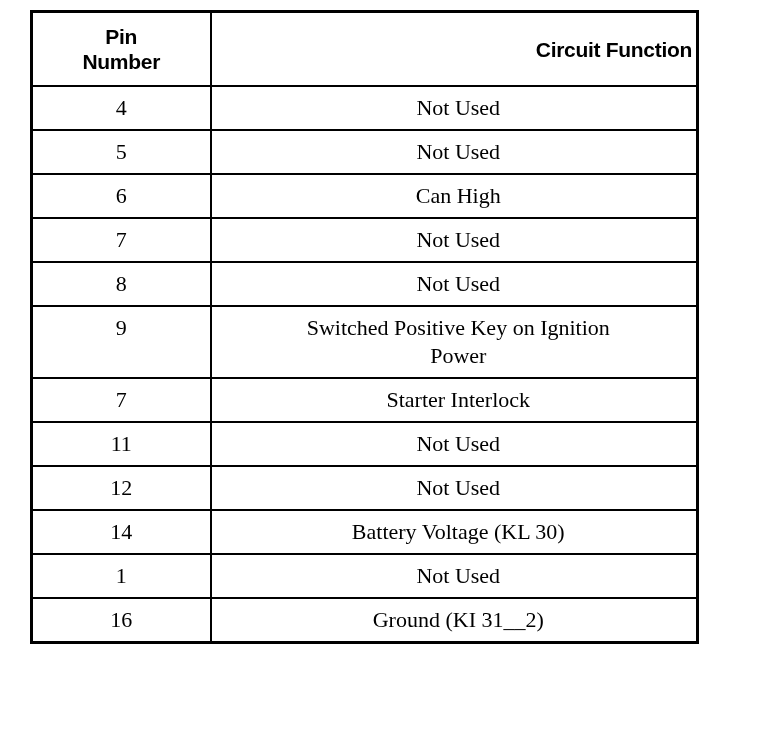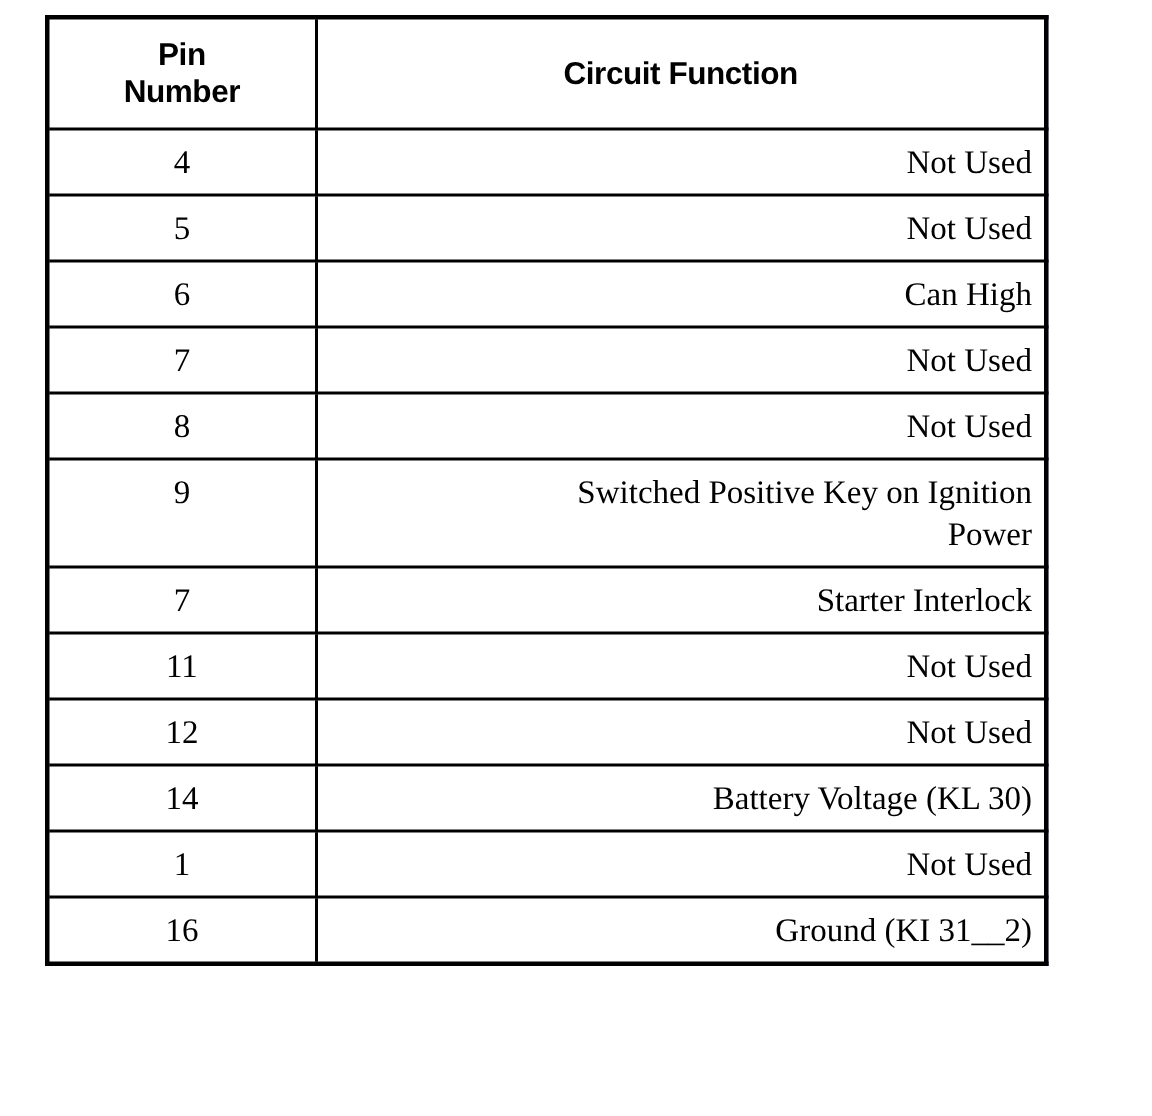--- a/index.html
+++ b/index.html
@@ -60,40 +60,41 @@
 
   .header-pin-number {
     display: block;
     white-space: pre-line;
     padding: 0 4px;
   }
 
   .header-circuit-function {
     display: block;
     padding: 0 4px;
+    text-align: right;
   }
 
   
   .pin-table tbody td {
     font-family: "Liberation Serif", "DejaVu Serif", serif;
     font-size: 22px;
     line-height: 28px;
   }
 
   .cell-pin {
     text-align: center;
   }
 
   .cell-pin .cell-text {
     display: block;
     padding: 7px 4px 7px 4px;
   }
 
   .cell-function {
-    text-align: right;
+    text-align: center;
   }
 
   .cell-function .cell-text {
     display: block;
     padding: 7px 8px 7px 17px;
     white-space: pre-line;
   }
 
   
   tr.row-single .cell-pin .cell-text,

